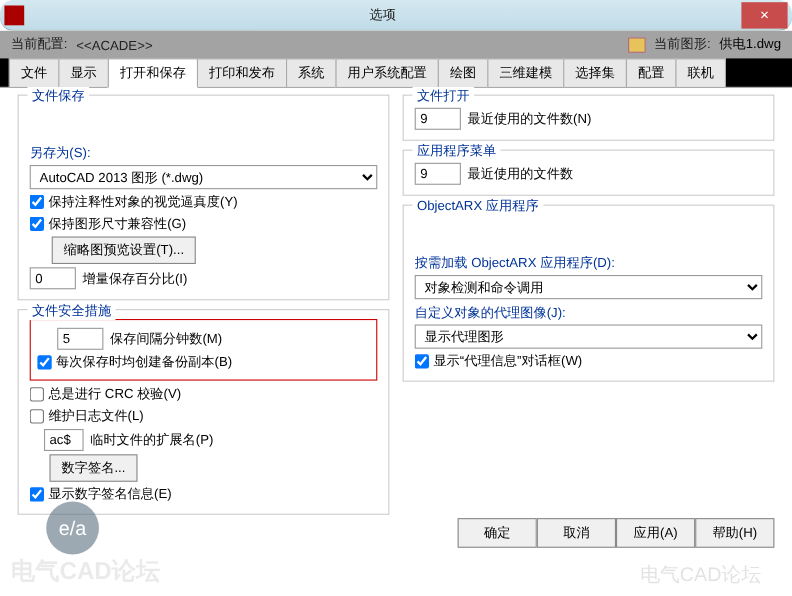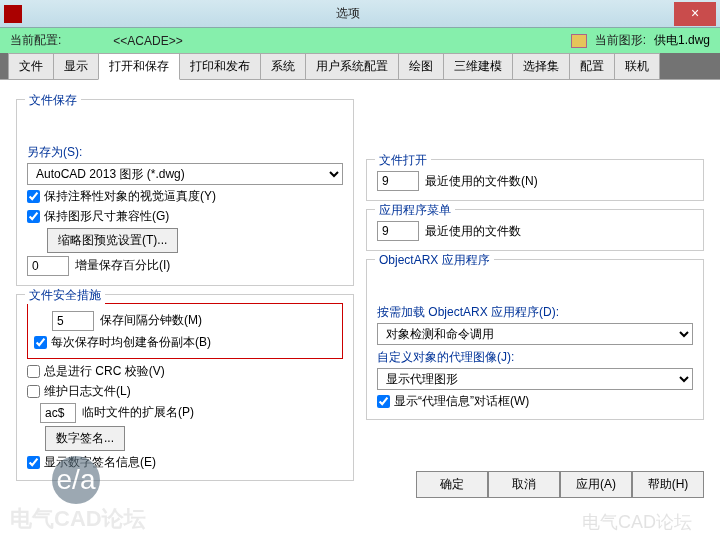--- a/index.html
+++ b/index.html
@@ -1,43 +1,43 @@
 <!DOCTYPE html>
 <html><head>
 <meta charset="utf-8">
 <style>
 * { box-sizing: border-box; margin: 0; padding: 0; }
 body { font-family: "Microsoft YaHei", SimSun, sans-serif; font-size: 12px; background: #fff; width: 720px; height: 542px; overflow: hidden; position: relative; }
-.titlebar { height: 28px; background: linear-gradient(#d4e8f0, #c0dce8); display: flex; align-items: center; padding: 0 4px; border-bottom: 1px solid #8aa; }
+.titlebar { height: 28px; background: linear-gradient(#d4e8f0, #c0dce8); display: flex; align-items: center; padding: 0 4px; border-bottom: 1px solid #8aa; border-radius: 12px; }
 .titlebar .appicon { width: 18px; height: 18px; background: #a00; }
 .titlebar .title { flex: 1; text-align: center; color: #222; }
 .titlebar .close { width: 42px; height: 24px; background: #c94c4c; color: #fff; text-align: center; line-height: 22px; font-size: 14px; }
-.topbar { display: flex; align-items: center; padding: 4px 10px; background: #86efac; gap: 8px; }
+.topbar { display: flex; align-items: center; padding: 4px 10px; background: #a3a3a3; gap: 8px; }
 .topbar .lbl { color: #222; }
-.topbar .profile { color: #222; margin-right: auto; margin-left: 44px; }
+.topbar .profile { color: #222; margin-right: auto; }
 .topbar .folder { width: 16px; height: 14px; background: #e6c45a; border: 1px solid #a68; display: inline-block; }
-.tabs { display: flex; padding: 0 8px; background: #737373; }
+.tabs { display: flex; padding: 0 8px; background: #000000; }
 .tab { padding: 4px 10px; border: 1px solid #aaa; background: #e8e8e8; margin-right: -1px; cursor: pointer; }
 .tab.active { background: #fff; border-bottom: 1px solid #fff; position: relative; z-index: 2; }
-.content { display: flex; padding: 6px 10px 0 10px; border-top: 1px solid #aaa; margin-top: -1px; background: #fff; height: 422px; align-items: center; }
+.content { display: flex; padding: 6px 10px 0 10px; border-top: 1px solid #aaa; margin-top: -1px; background: #fff; height: 422px; }
 .col { flex: 1; padding: 0 6px; }
 .group { border: 1px solid #ccc; margin-bottom: 8px; padding: 8px 10px 6px 10px; position: relative; background: #fff; }
 .group > .gt { position: absolute; top: -8px; left: 8px; background: #fff; padding: 0 4px; color: #003399; }
 .row { display: flex; align-items: center; margin: 3px 0; gap: 6px; }
 select, input[type=text] { border: 1px solid #999; padding: 2px 4px; font-size: 12px; background: #fff; }
 select { height: 22px; }
 button.btn { border: 1px solid #888; background: #f0f0f0; padding: 3px 10px; font-size: 12px; cursor: pointer; }
 .chk { display: flex; align-items: center; gap: 4px; margin: 3px 0; }
 .chk input { margin: 0; }
 .redbox { border: 1px solid #c00; padding: 4px 6px; margin-bottom: 4px; }
 .footer { position: absolute; bottom: 44px; right: 16px; display: flex; }
 .footer button { width: 72px; padding: 4px 0; }
 .watermark1 { position: absolute; left: 10px; bottom: 8px; color: #ddd; font-size: 22px; font-weight: bold; opacity: .6; pointer-events: none; }
 .watermark2 { position: absolute; right: 28px; bottom: 8px; color: #ccc; font-size: 18px; opacity: .55; pointer-events: none; }
-.ea-logo { position: absolute; left: 52px; bottom: 38px; width: 48px; height: 48px; border-radius: 50%; background: #5b7080; color: #fff; font-size: 28px; display: flex; align-items: center; justify-content: center; opacity: .6; }
+.ea-logo { position: absolute; left: 42px; bottom: 38px; width: 48px; height: 48px; border-radius: 50%; background: #5b7080; color: #fff; font-size: 18px; display: flex; align-items: center; justify-content: center; opacity: .6; }
 .iconbox { width: 16px; height: 16px; background: #e0c060; border: 1px solid #888; display: inline-block; }
 .sublabel { color: #003399; margin-bottom: 2px; margin-top: 36px; }
 </style>
 </head>
 <body>
 
 <div class="titlebar">
   <div class="appicon"></div>
   <div class="title">选项</div>
   <div class="close">×</div>

